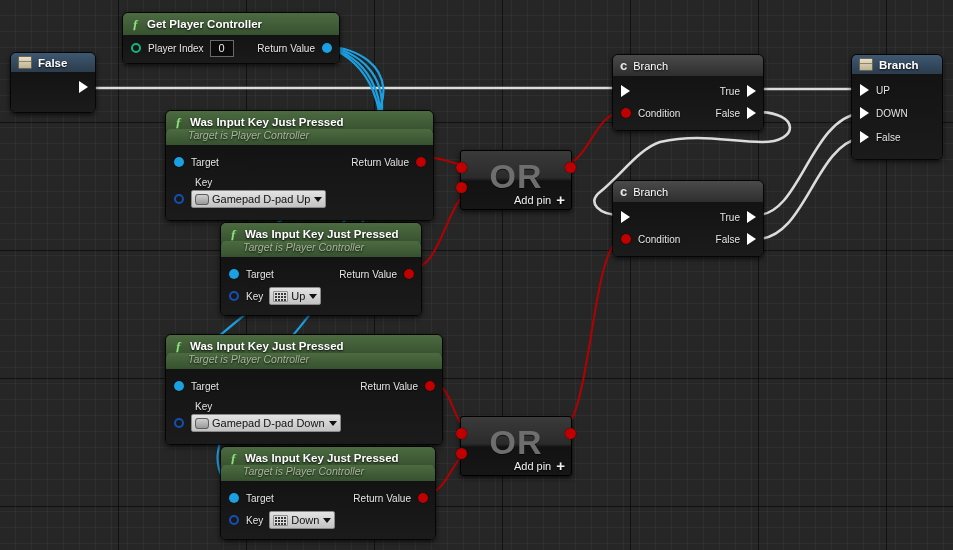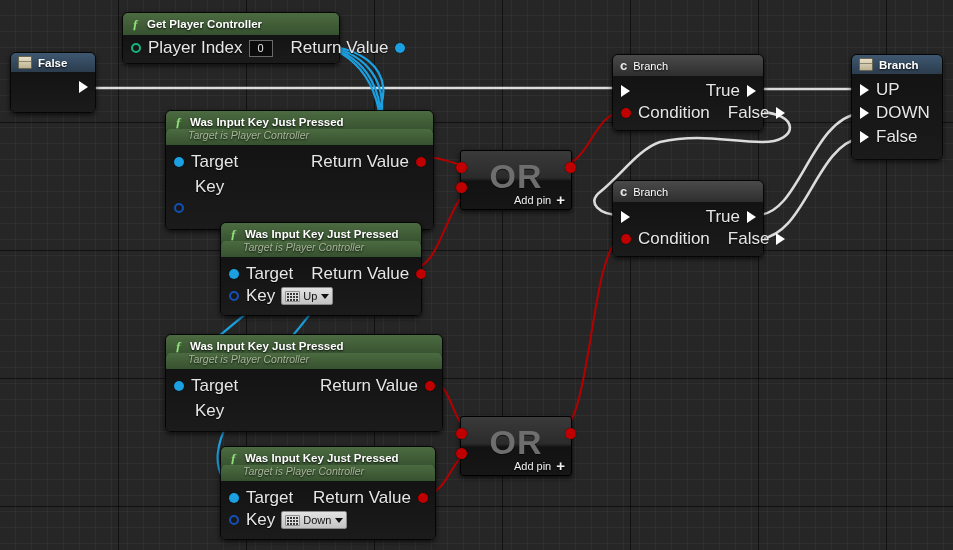--- a/index.html
+++ b/index.html
@@ -34,21 +34,21 @@
   
   .flhdr{background:linear-gradient(to bottom,#4a4a4a,#2e2e2e);}
   .flicon{color:#e8e8e8;font-size:13px;font-weight:bold;transform:scaleX(-1);}
   
   .tnhdr{background:linear-gradient(to bottom,#3e5871,#2b3c4d);}
   .tnicon{width:12px;height:11px;background:linear-gradient(#e8e0c8,#bdb393);
           border:1px solid #6d6650;border-radius:1px;position:relative;}
   .tnicon:after{content:"";position:absolute;left:0;right:0;top:4px;height:1px;background:#8c856b;}
 
   .row{display:flex;align-items:center;height:22px;position:relative;}
-  .lbl{color:#e6e6e6;font-size:17px;text-shadow:0 1px 1px rgba(0,0,0,.9);white-space:nowrap;}
+  .lbl{color:#e6e6e6;font-size:10px;text-shadow:0 1px 1px rgba(0,0,0,.9);white-space:nowrap;}
   .spacer{flex:1;min-width:18px;}
 
   
   .pin-data{width:10px;height:10px;border-radius:50%;}
   .pin-blue{background:#1ba1e2;box-shadow:0 0 1px #000;}
   .pin-red{background:#c00000;box-shadow:0 0 1px #000;}
   .pin-ring{width:10px;height:10px;border-radius:50%;border:2px solid #1450b4;box-sizing:border-box;}
   .pin-ring-green{width:10px;height:10px;border-radius:50%;border:2px solid #16b37e;box-sizing:border-box;}
   .pin-exec{width:0;height:0;border-left:9px solid #fff;border-top:6px solid transparent;
             border-bottom:6px solid transparent;}
@@ -178,20 +178,25 @@
         <span class="pinpad-r">
             <span class="pin-data pin-red"></span>
           </span>
       </div>
       <div style="padding:4px 0 0 8px;">
         <div class="lbl" style="padding-left:21px;">Key</div>
         <div class="keyrow">
           <span class="pinpad-l" style="padding-left:0;">
               <span class="pin-ring"></span>
             </span>
+          <span class="combo">
+            <span class="gp-ico"></span>
+            <span class="cv">Gamepad D-pad Up</span>
+            <span class="caret"></span>
+          </span>
         </div>
       </div>
     </div>
   </div>
 
   <div class="node" style="left:220px;top:222px;width:200px;">
     <div class="nhdr fnhdr fnhdr-tall">
       <span class="ficon">ƒ</span>
       <span class="ttl">Was Input Key Just Pressed</span>
     </div>
@@ -239,20 +244,30 @@
           </span>
         <span class="lbl">Target</span>
         <span class="spacer"></span>
         <span class="lbl">Return Value</span>
         <span class="pinpad-r">
             <span class="pin-data pin-red"></span>
           </span>
       </div>
       <div style="padding:4px 0 0 8px;">
         <div class="lbl" style="padding-left:21px;">Key</div>
+        <div class="keyrow">
+          <span class="pinpad-l" style="padding-left:0;">
+              <span class="pin-ring"></span>
+            </span>
+          <span class="combo">
+            <span class="gp-ico"></span>
+            <span class="cv">Gamepad D-pad Down</span>
+            <span class="caret"></span>
+          </span>
+        </div>
       </div>
     </div>
   </div>
 
   <div class="node" style="left:220px;top:446px;width:214px;">
     <div class="nhdr fnhdr fnhdr-tall">
       <span class="ficon">ƒ</span>
       <span class="ttl">Was Input Key Just Pressed</span>
     </div>
     <div class="nhdr fnhdr" style="padding:0;display:block;">

